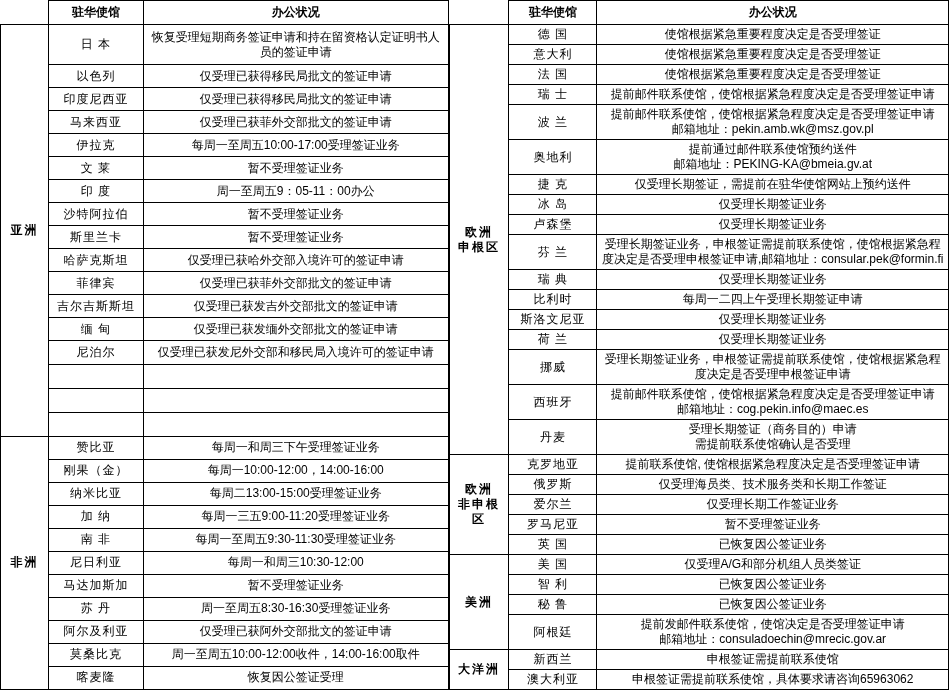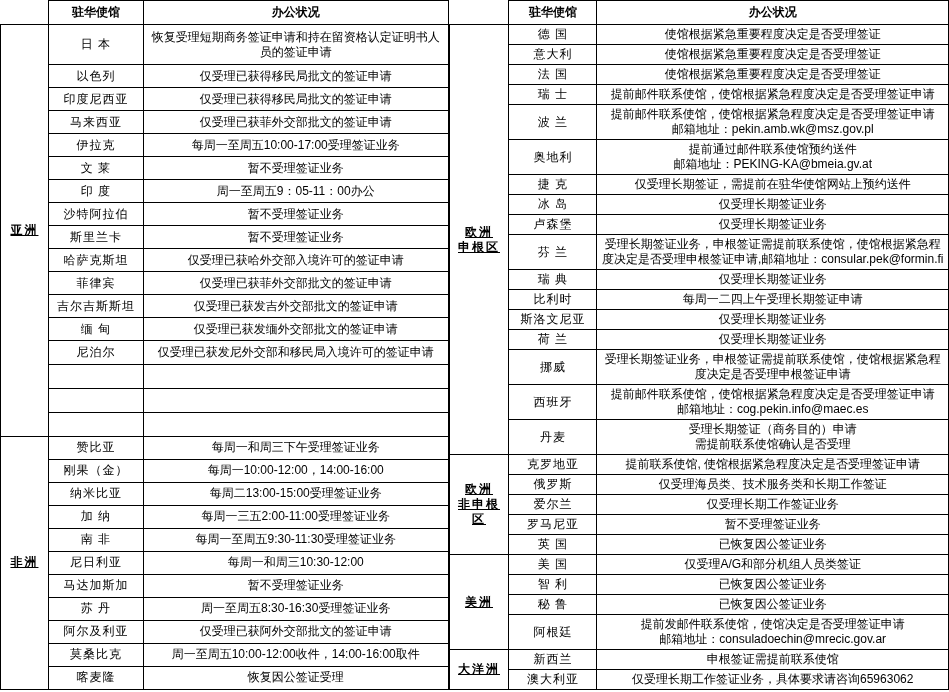--- a/index.html
+++ b/index.html
@@ -34,21 +34,20 @@
   }
   td.hdr {
     font-weight: bold;
     font-size: 12.5px;
     height: 24px;
   }
   td.region {
     font-weight: bold;
     font-size: 13px;
     letter-spacing: 2px;
-    text-decoration: underline;
   }
   td.embassy {
     letter-spacing: 1px;
     white-space: nowrap;
   }
   td.status {
     text-align: center;
     border-radius: 7px;
   }
   td.blank {
@@ -158,21 +157,21 @@
         <tr>
           <td class="embassy">刚果（金）</td>
           <td class="status">每周一10:00-12:00，14:00-16:00</td>
         </tr>
         <tr>
           <td class="embassy">纳米比亚</td>
           <td class="status">每周二13:00-15:00受理签证业务</td>
         </tr>
         <tr>
           <td class="embassy">加 纳</td>
-          <td class="status">每周一三五2:00-11:00受理签证业务</td>
+          <td class="status">每周一三五9:00-11:20受理签证业务</td>
         </tr>
         <tr>
           <td class="embassy">南 非</td>
           <td class="status">每周一至周五9:30-11:30受理签证业务</td>
         </tr>
         <tr>
           <td class="embassy">尼日利亚</td>
           <td class="status">每周一和周三10:30-12:00</td>
         </tr>
         <tr>
@@ -317,18 +316,18 @@
           <td class="embassy">阿根廷</td>
           <td class="status multiline">提前发邮件联系使馆，使馆决定是否受理签证申请<br>邮箱地址：consuladoechin@mrecic.gov.ar</td>
         </tr>
         <tr>
           <td class="region" rowspan="2">大洋洲</td>
           <td class="embassy">新西兰</td>
           <td class="status">申根签证需提前联系使馆</td>
         </tr>
         <tr>
           <td class="embassy">澳大利亚</td>
-          <td class="status">仅受理长期工作签证业务，具体要求请咨询65963062</td>
+          <td class="status">申根签证需提前联系使馆，具体要求请咨询65963062</td>
         </tr>
       </tbody>
   </table>
 
 </div>
 
 </body></html>

